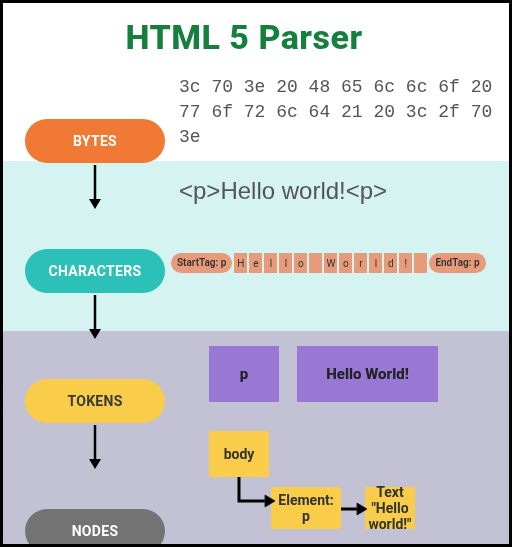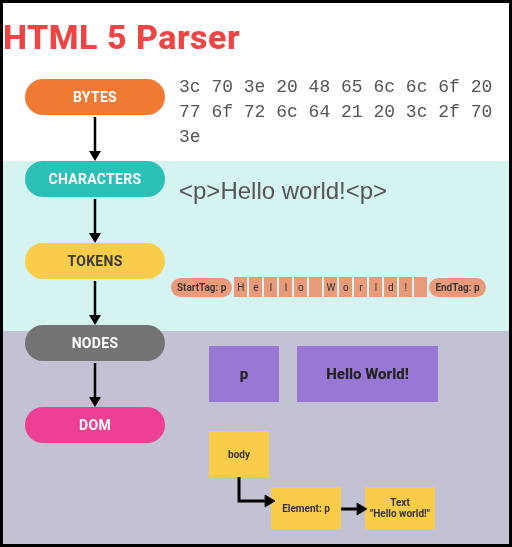--- a/index.html
+++ b/index.html
@@ -6,24 +6,24 @@
   body {
     font-family: -apple-system, "Segoe UI", Roboto, Arial, sans-serif;
     width: 512px;
     height: 547px;
     background: white;
     border: 3px solid #000;
     position: relative;
     overflow: hidden;
   }
   .title {
-    text-align: left;
+    text-align: center;
     font-size: 34px;
     font-weight: 800;
-    color: #ef4444;
+    color: #15803d;
     padding: 14px 24px 4px 0;
     letter-spacing: 0.5px;
   }
   .stage-wrap {
     position: relative;
     height: 482px;
   }
   .bg-cyan {
     position: absolute;
     left: 0; right: 0;
@@ -41,29 +41,30 @@
     z-index: 0;
   }
   .col-left {
     position: absolute;
     left: 22px;
     top: 18px;
     z-index: 2;
   }
   .pill {
     width: 140px;
-    height: 36px;
+    height: 44px;
     border-radius: 22px;
     display: flex;
     align-items: center;
     justify-content: center;
     font-weight: 700;
     font-size: 14px;
     color: white;
     letter-spacing: 0.3px;
+    margin-top: 40px;
   }
   .pill.orange { background: #f07a34; }
   .pill.teal   { background: #2bc1b8; }
   .pill.yellow { background: #f9cd49; color: #3a3a3a; }
   .pill.blue   { background: #737373; }
   .pill.pink   { background: #ed3f94; }
   .arrow-down {
     height: 46px;
     display: flex;
     align-items: center;
@@ -86,24 +87,23 @@
   }
   .chars-text {
     position: absolute;
     top: 116px;
     font-size: 24px;
     color: #555;
     font-family: Arial, sans-serif;
   }
   .tokens-row {
     position: absolute;
-    top: 216px;
+    top: 192px;
     left: -8px;
     display: flex;
-    align-items: center;
     gap: 2px;
   }
   .tok-tag {
     background: #e89b7a;
     border-radius: 10px;
     font-size: 10px;
     color: #333;
     padding: 4px 6px;
     font-weight: 600;
     white-space: nowrap;
@@ -144,29 +144,29 @@
     width: 300px;
     height: 115px;
   }
   .dom-box {
     position: absolute;
     background: #f9cd49;
     display: flex;
     flex-direction: column;
     align-items: center;
     justify-content: center;
-    font-size: 10px;
+    font-size: 14px;
     font-weight: 700;
     color: #333;
     text-align: center;
     padding: 2px;
   }
   .dom-body    { left: 0;   top: 0;  width: 60px; height: 46px; }
   .dom-element { left: 62px; top: 56px; width: 70px; height: 42px; }
-  .dom-text    { left: 156px; top: 56px; width: 70px; height: 42px; }
+  .dom-text    { left: 156px; top: 56px; width: 50px; height: 42px; }
   .dom-arrow {
     position: absolute;
     stroke: #222;
     fill: none;
   }
 </style>
 </head>
 <body>
 
 <div class="title">HTML 5 Parser</div>

